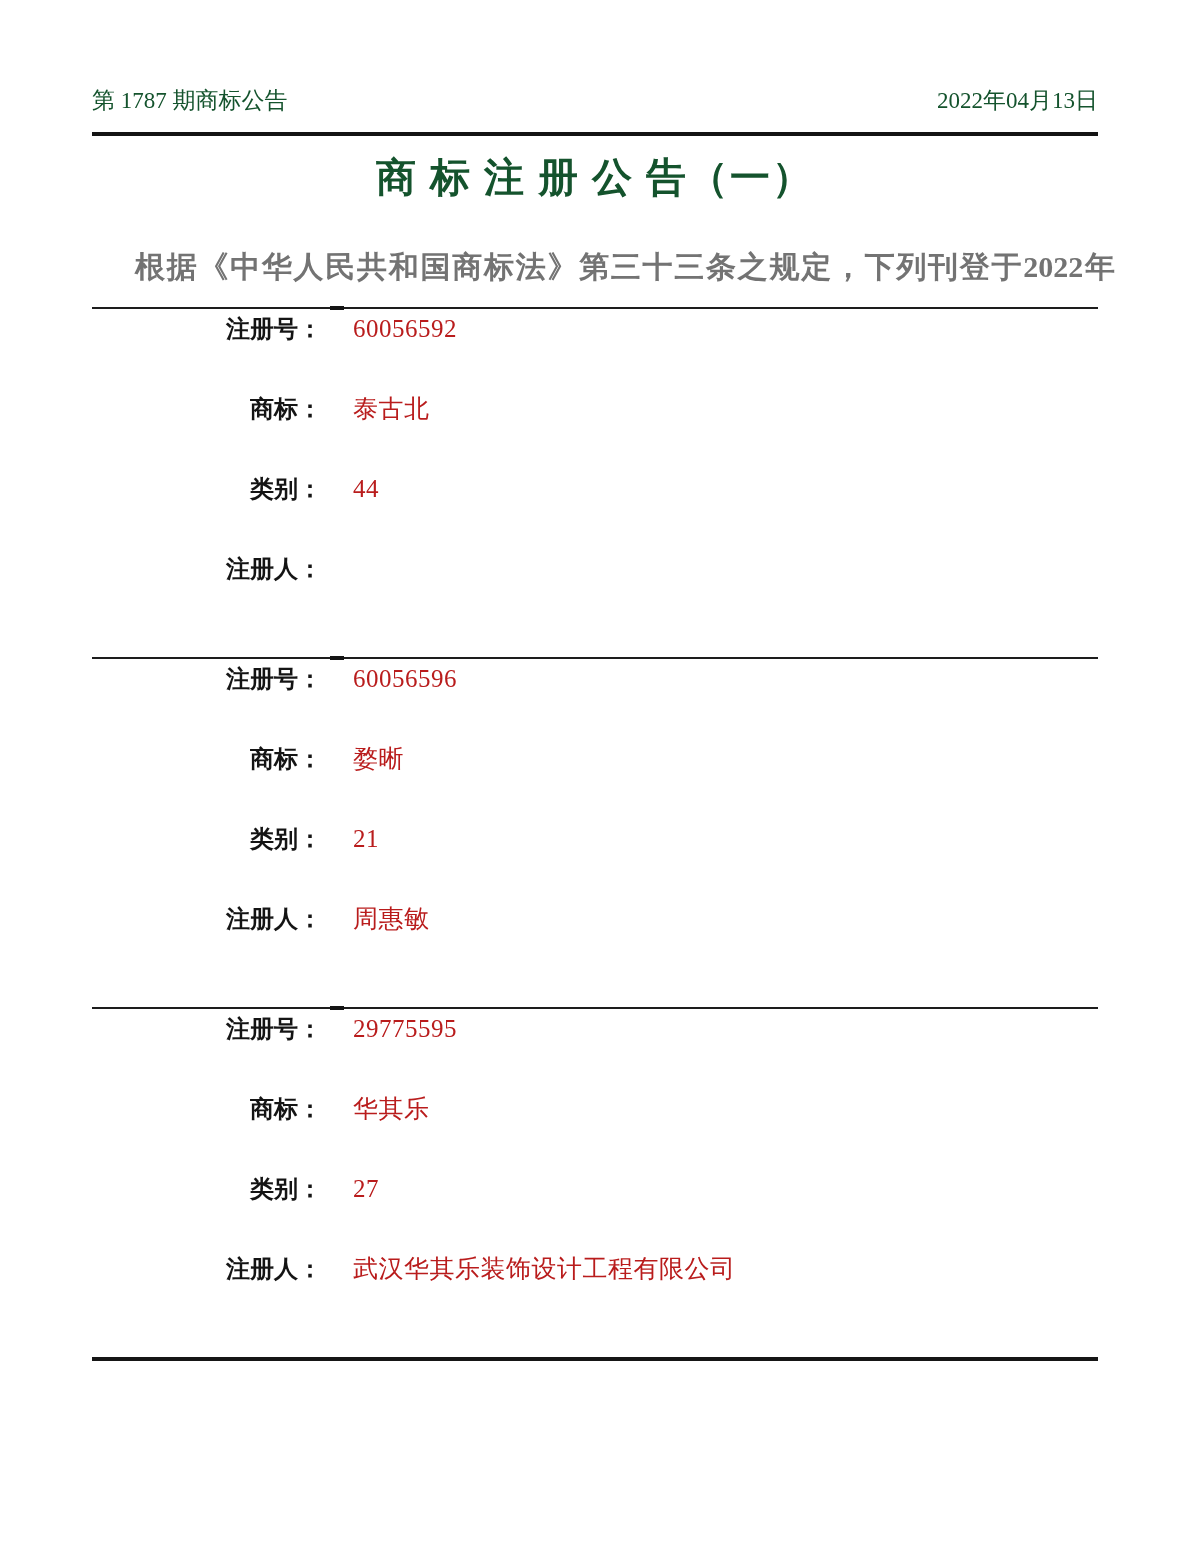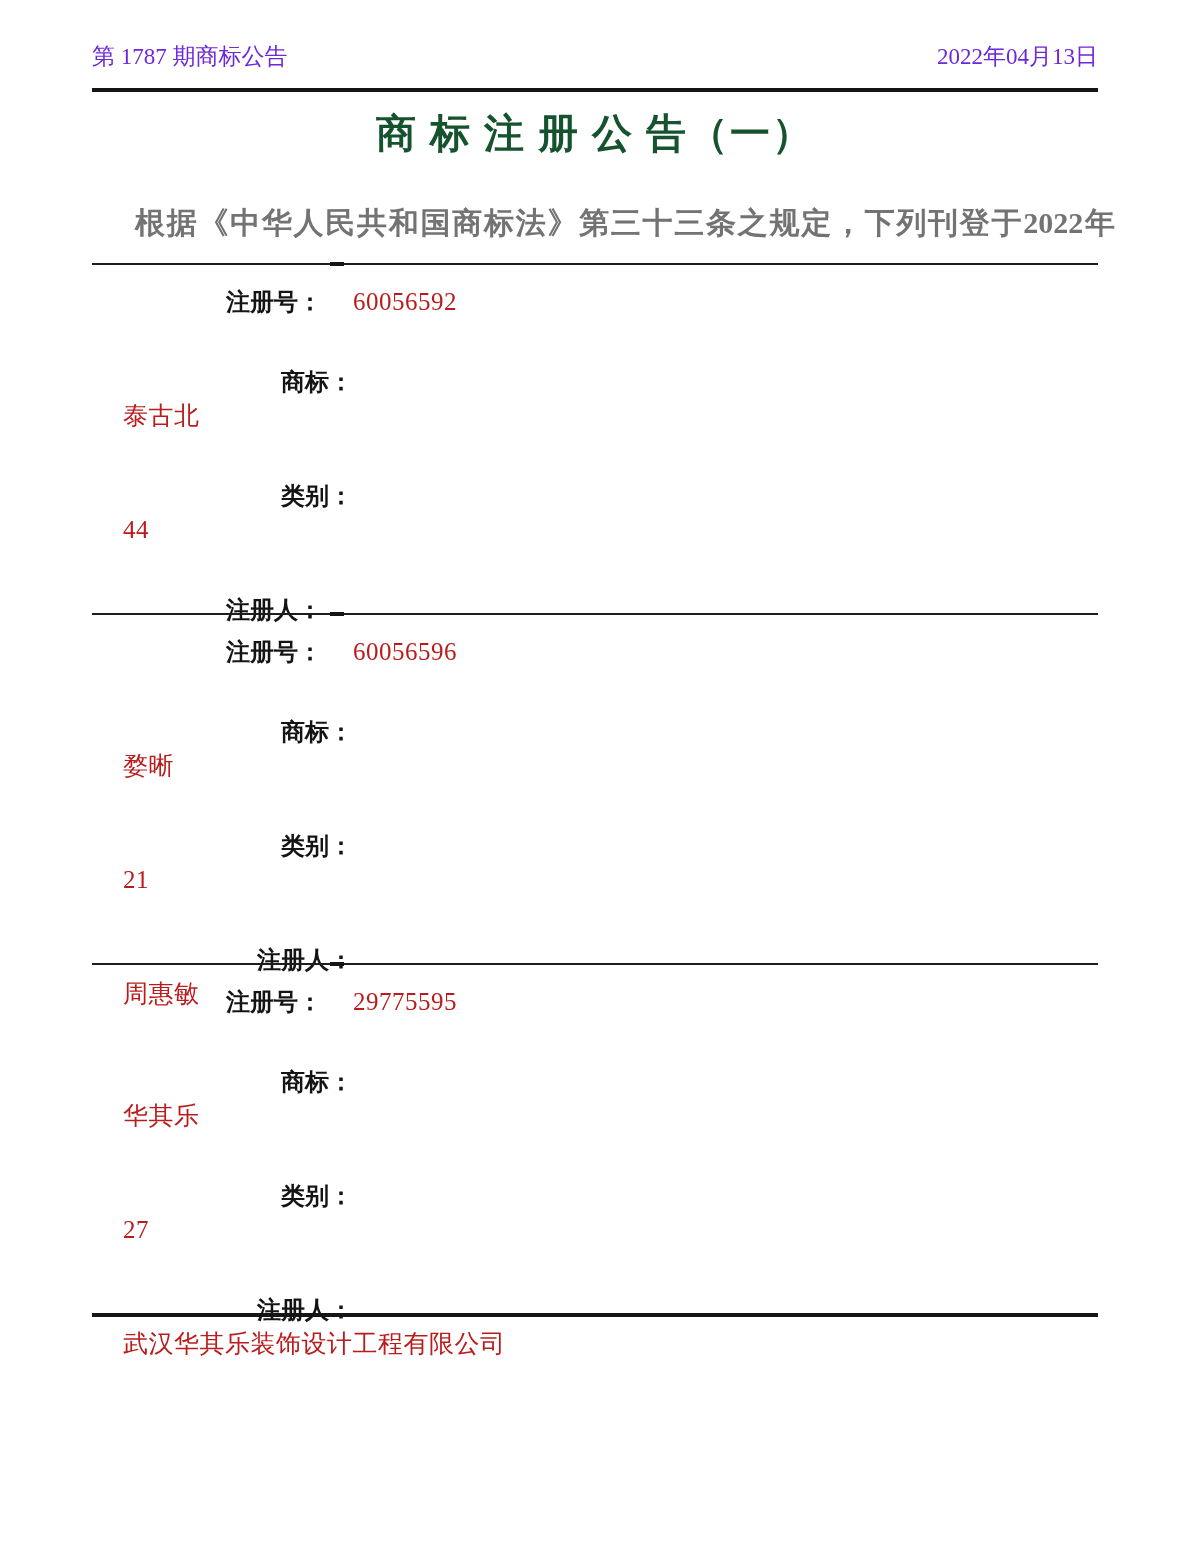--- a/index.html
+++ b/index.html
@@ -12,27 +12,27 @@
     width: 1190px;
     height: 1564px;
     background: #ffffff;
     color: #1a1a1a;
     font-family: "Liberation Serif", serif;
     overflow: hidden;
     box-sizing: border-box;
   }
   .doc-header {
     margin: 0 92px;
-    padding-top: 40px;
+    padding-top: 84px;
     display: flex;
     justify-content: space-between;
     align-items: center;
     font-size: 23px;
     line-height: 34px;
-    color: #6d28d9;
+    color: #14532d;
   }
   .header-rule {
     margin: 14px 92px 0;
     height: 4px;
     background: #141414;
   }
   .page-title {
     margin: 16px 0 0;
     text-align: center;
     font-size: 40px;
@@ -76,22 +76,22 @@
     box-sizing: border-box;
     height: 350px;
   }
   .entry .rule { margin-top: 0; }
   .entry:first-of-type .rule { margin-top: 14px; }
   .field-row {
     display: flex;
     align-items: baseline;
     line-height: 34px;
   }
-  .field-row.first { margin-top: 20px; }
-  .field-row + .field-row { margin-top: 46px; flex-direction: column; }
+  .field-row.first { margin-top: 3px; }
+  .field-row + .field-row { margin-top: 46px; }
   .field-label {
     width: 230px;
     text-align: right;
     font-family: "Liberation Sans", sans-serif;
     font-weight: 700;
     font-size: 24px;
     color: #141414;
     flex: none;
   }
   .field-value {

